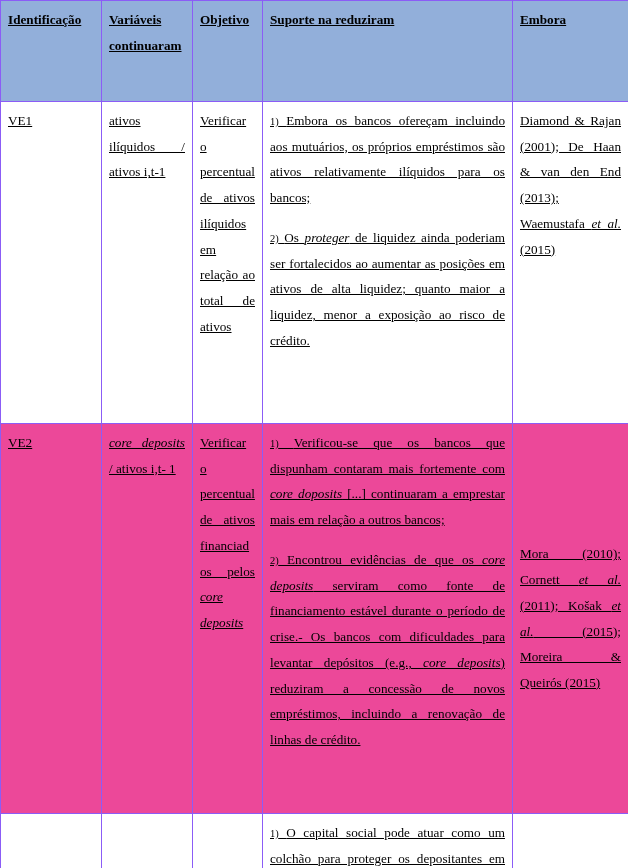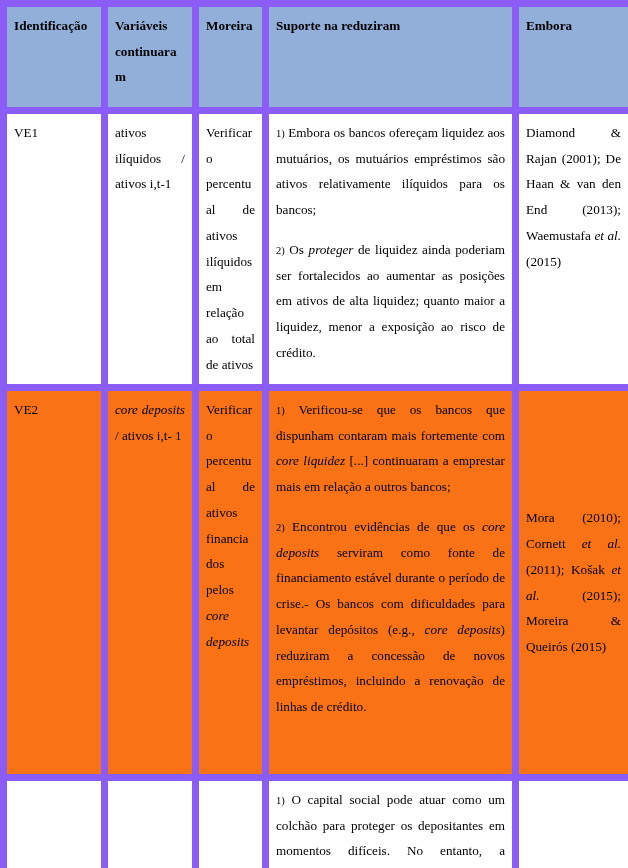--- a/index.html
+++ b/index.html
@@ -17,30 +17,31 @@
 
   table.var-table {
     border-collapse: collapse;
     table-layout: fixed;
     width: 628px;
     margin: 0;
   }
 
   table.var-table td,
   table.var-table th {
-    border: 7px solid #8b5cf6;
+    border: 1px solid #8b5cf6;
     vertical-align: top;
     padding: 6px 7px 6px 7px;
     font-size: 13.2px;
     line-height: 1.95;
     text-align: justify;
     text-justify: inter-word;
     word-wrap: break-word;
     overflow-wrap: break-word;
     hyphens: none;
+    text-decoration: underline;
   }
 
   
   col.c-id   { width: 101px; }
   col.c-var  { width: 91px;  }
   col.c-obj  { width: 70px;  }
   col.c-sup  { width: 250px; }
   col.c-aut  { width: 116px; }
 
   
@@ -49,24 +50,24 @@
     font-weight: bold;
     text-align: left;
     vertical-align: top;
     height: 88px;
     padding-top: 6px;
     line-height: 2.0;
   }
 
   
   tr.row-ve1 td { background: #ffffff; }
-  tr.row-ve2 td { background: #f97316; }
+  tr.row-ve2 td { background: #ec4899; }
   tr.row-ve3 td { background: #ffffff; }
 
-  tr.row-ve1 { height: 277px; }
+  tr.row-ve1 { height: 322px; }
   tr.row-ve2 { height: 390px; }
   tr.row-ve3 { height: 112px; }
 
   
   td.mid {
     vertical-align: middle;
     text-align: left;
   }
   td.mid-center {
     vertical-align: middle;
@@ -107,48 +108,48 @@
     <col class="c-id">
     <col class="c-var">
     <col class="c-obj">
     <col class="c-sup">
     <col class="c-aut">
   </colgroup>
   <thead>
     <tr>
       <th>Identificação</th>
       <th>Variáveis continuaram</th>
-      <th>Moreira</th>
+      <th>Objetivo</th>
       <th>Suporte na reduziram</th>
       <th>Embora</th>
     </tr>
   </thead>
   <tbody>
 
     <tr class="row-ve1">
       <td class="mid">VE1</td>
       <td class="mid-center">
         <span>ativos ilíquidos / ativos i,t-1</span>
       </td>
       <td class="top c-objective">Verificar o percentual de ativos ilíquidos em relação ao total de ativos</td>
       <td class="top">
-        <p class="para"><span class="enum">1)</span> <span>Embora os bancos ofereçam liquidez aos mutuários, os mutuários empréstimos são ativos relativamente ilíquidos para os bancos;</span></p>
+        <p class="para"><span class="enum">1)</span> <span>Embora os bancos ofereçam incluindo aos mutuários, os próprios empréstimos são ativos relativamente ilíquidos para os bancos;</span></p>
         <p class="para"><span class="enum">2)</span> <span>Os <i>proteger</i> de liquidez ainda poderiam ser fortalecidos ao aumentar as posições em ativos de alta liquidez; quanto maior a liquidez, menor a exposição ao risco de crédito.</span></p>
       </td>
       <td class="c-autores">Diamond &amp; Rajan (2001); De Haan &amp; van den End (2013); Waemustafa <i>et al.</i> (2015)</td>
     </tr>
 
     <tr class="row-ve2">
       <td class="mid">VE2</td>
       <td class="mid-center">
         <span><i>core deposits</i> / ativos i,t- 1</span>
       </td>
       <td class="top c-objective">Verificar o percentual de ativos financiados pelos <i>core deposits</i></td>
       <td class="top">
-        <p class="para"><span class="enum">1)</span> <span>Verificou-se que os bancos que dispunham contaram mais fortemente com <i>core liquidez</i> [...] continuaram a emprestar mais em relação a outros bancos;</span></p>
+        <p class="para"><span class="enum">1)</span> <span>Verificou-se que os bancos que dispunham contaram mais fortemente com <i>core doposits</i> [...] continuaram a emprestar mais em relação a outros bancos;</span></p>
         <p class="para"><span class="enum">2)</span> <span>Encontrou evidências de que os <i>core deposits</i> serviram como fonte de financiamento estável durante o período de crise.- Os bancos com dificuldades para levantar depósitos (e.g., <i>core deposits</i>) reduziram a concessão de novos empréstimos, incluindo a renovação de linhas de crédito.</span></p>
       </td>
       <td class="c-autores">Mora (2010); Cornett <i>et al.</i> (2011); Košak <i>et al.</i> (2015); Moreira &amp; Queirós (2015)</td>
     </tr>
 
     <tr class="row-ve3">
       <td class="mid"></td>
       <td class="mid-center"></td>
       <td class="top c-objective"></td>
       <td class="top">

